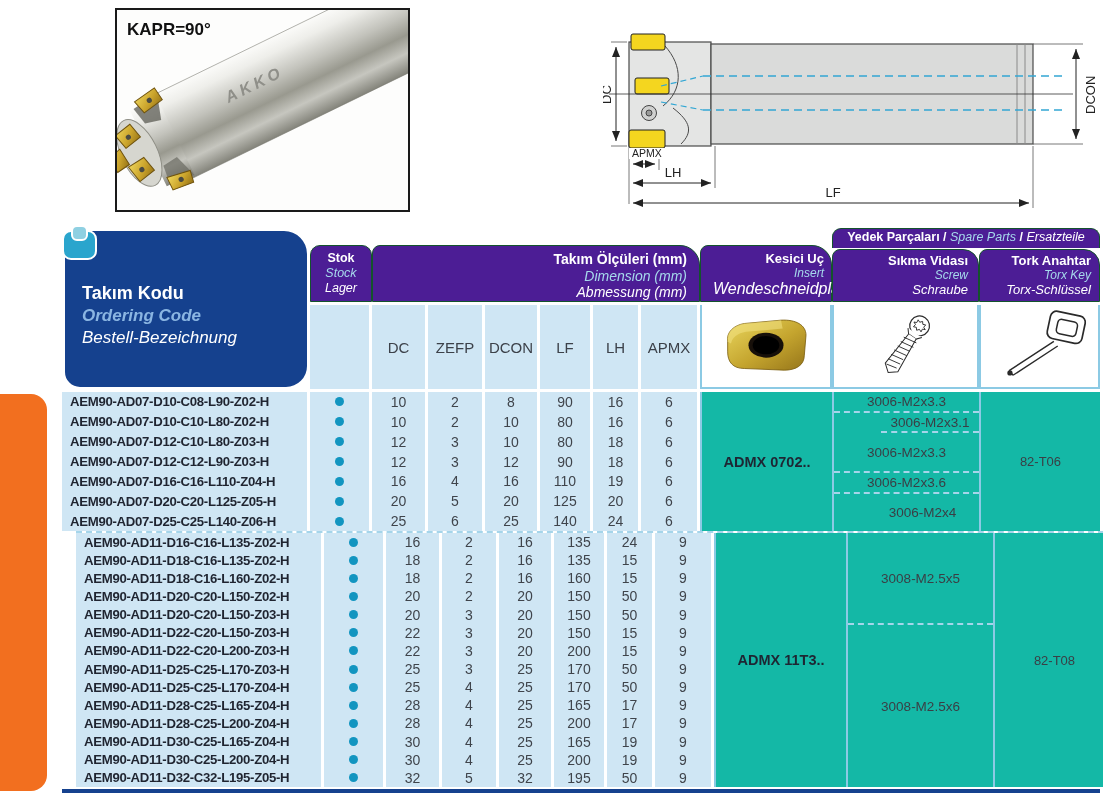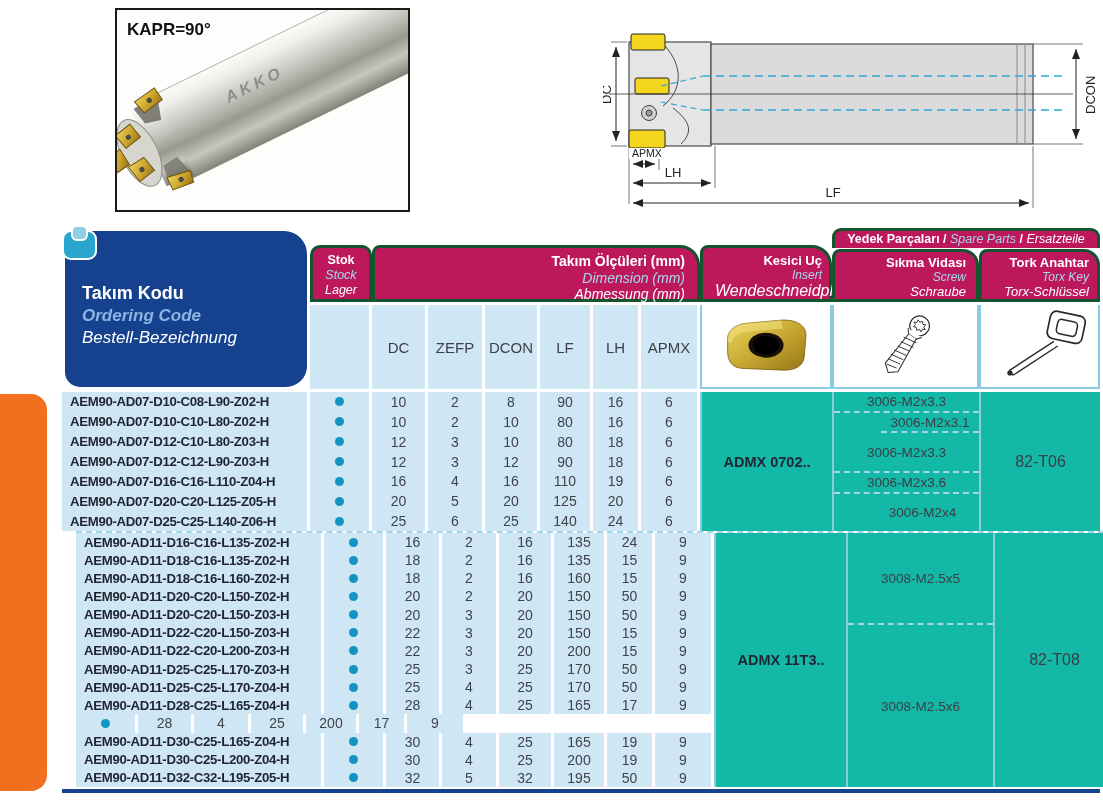--- a/index.html
+++ b/index.html
@@ -28,21 +28,21 @@
   .corner-icon .inner { position:absolute; left:9px; top:3px; width:17px; height:16px; background:#8fd0e2;
                         border:2px solid #fff; border-radius:6px; }
 
   .codebox { position:absolute; left:0; top:7px; width:248px; height:162px; background:#15418e;
              border:3px solid #fff; border-radius:18px 26px 24px 18px; z-index:2; }
   .codebox .txt { position:absolute; left:17px; top:51px; line-height:1.3; }
   .codebox .l1 { color:#fff; font-weight:bold; font-size:18px; }
   .codebox .l2 { color:#8ab5e2; font-weight:bold; font-style:italic; font-size:17px; }
   .codebox .l3 { color:#fff; font-style:italic; font-size:17px; }
 
-  .th-box { position:absolute; background:#be185d; border:3px solid #14532d; color:#fff; line-height:1.18; }
+  .th-box { position:absolute; background:#4c1d95; border:1px solid #14532d; color:#fff; line-height:1.18; }
   .th-box .t1 { font-weight:bold; }
   .th-box .t2 { color:#a6d9ec; font-style:italic; }
   .th-box .t3 { color:#fff; font-style:italic; }
 
   .th-stock  { left:248px; top:24px; width:62px; height:57px; border-radius:10px 10px 0 0;
                text-align:center; font-size:12.5px; padding-top:5px; }
   .th-dims   { left:310px; top:24px; width:328px; height:57px; border-radius:8px 20px 0 0;
                text-align:right; font-size:14px; padding:5px 12px 0 0; }
   .th-insert { left:638px; top:24px; width:132px; height:57px; border-radius:8px 20px 0 0;
                text-align:right; font-size:13px; padding:5px 7px 0 0; }
@@ -78,21 +78,21 @@
   .row  { flex:1; display:flex; }
   .cell { background:#cfe6f4; border-right:3px solid #fff; display:flex; align-items:center; justify-content:center;
           font-size:14px; color:#3f444b; overflow:hidden; }
   .cell.code { width:248px; justify-content:flex-start; padding-left:8px; font-size:13.2px; font-weight:bold;
                color:#1f2430; letter-spacing:-0.3px; white-space:nowrap; }
   .dot { width:9px; height:9px; border-radius:50%; background:#1295c0; }
 
   .g-col { background:#14b8a6; border-left:2px solid #8ccae4; display:flex; align-items:center; justify-content:center; }
   .g-insert { width:132px; font-weight:bold; font-size:14.5px; color:#1e2633; }
   .g-screw  { width:147px; flex-direction:column; align-items:stretch; padding:0; }
-  .g-torx   { width:121px; font-size:16px; color:#3a3f45; }
+  .g-torx   { width:121px; font-size:13px; color:#3a3f45; }
   .seg { display:flex; align-items:center; justify-content:center; font-size:13.5px; color:#3a3f45;
          border-bottom:2px dashed #a5d5ea; }
   .seg:last-child { border-bottom:none; }
 
   .bottom-bar { position:absolute; left:0; top:568px; width:1038px; height:4px; background:#15418e; }
 
   svg text { font-family:"Liberation Sans", sans-serif; }
 </style>
 </head>
 <body>
@@ -504,20 +504,21 @@
                 <span class="dot"></span>
               </div>
               <div class="cell c-dc">28</div>
               <div class="cell c-zefp">4</div>
               <div class="cell c-dcon">25</div>
               <div class="cell c-lf">165</div>
               <div class="cell c-lh">17</div>
               <div class="cell c-apmx">9</div>
             </div>
             <div class="row">
+              <div class="cell code">AEM90-AD11-D28-C25-L200-Z04-H</div>
               <div class="cell c-stock">
                 <span class="dot"></span>
               </div>
               <div class="cell c-dc">28</div>
               <div class="cell c-zefp">4</div>
               <div class="cell c-dcon">25</div>
               <div class="cell c-lf">200</div>
               <div class="cell c-lh">17</div>
               <div class="cell c-apmx">9</div>
             </div>

